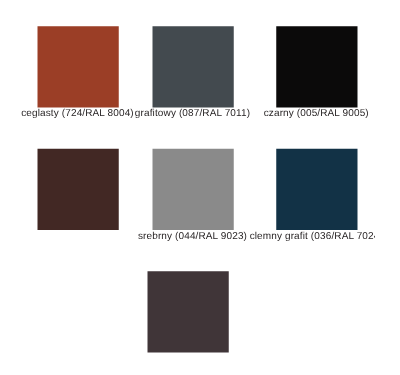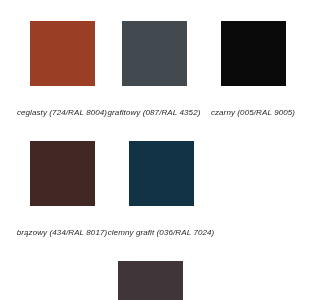--- a/index.html
+++ b/index.html
@@ -49,59 +49,61 @@
   .swatch-cell.cell-2 { margin-left: 7px; }
 
   .swatch-chip {
     width: 65px;
     height: 65px;
     display: block;
     border: 0;
   }
 
   .swatch-label {
-    margin-top: 22px;
+    margin-top: 0;
     font-size: 8px;
     line-height: 10px;
     color: #231f20;
     white-space: nowrap;
     text-align: center;
     letter-spacing: 0.1px;
-    font-style: italic;
   }
 
   .row-last .swatch-cell {
     width: 120px;
     margin-left: 0;
   }
 </style>
 </head>
 <body>
 
 <div id="palette">
 
   <div class="swatch-row row-0">
     <div class="swatch-cell cell-0">
       <span class="swatch-chip" style="background-color: rgb(155, 62, 38);"></span>
       <span class="swatch-label">ceglasty (724/RAL 8004)</span>
     </div>
     <div class="swatch-cell cell-1">
       <span class="swatch-chip" style="background-color: rgb(67, 74, 79);"></span>
-      <span class="swatch-label">grafitowy (087/RAL 4352)</span>
+      <span class="swatch-label">grafitowy (087/RAL 7011)</span>
     </div>
     <div class="swatch-cell cell-2">
       <span class="swatch-chip" style="background-color: rgb(11, 10, 10);"></span>
       <span class="swatch-label">czarny (005/RAL 9005)</span>
     </div>
   </div>
 
   <div class="swatch-row row-1">
     <div class="swatch-cell cell-0">
       <span class="swatch-chip" style="background-color: rgb(66, 40, 36);"></span>
-      <span class="swatch-label">brązowy (434/RAL 8017)</span>
+    </div>
+    <div class="swatch-cell cell-1">
+      <span class="swatch-chip" style="background-color: rgb(138, 138, 138);"></span>
+      <span class="swatch-label">srebrny (044/RAL 9023)</span>
     </div>
     <div class="swatch-cell cell-2">
       <span class="swatch-chip" style="background-color: rgb(18, 50, 70);"></span>
       <span class="swatch-label">clemny grafit (036/RAL 7024)</span>
     </div>
   </div>
 
   <div class="swatch-row row-last">
     <div class="swatch-cell">
       <span class="swatch-chip" style="background-color: rgb(64, 53, 56);"></span>

